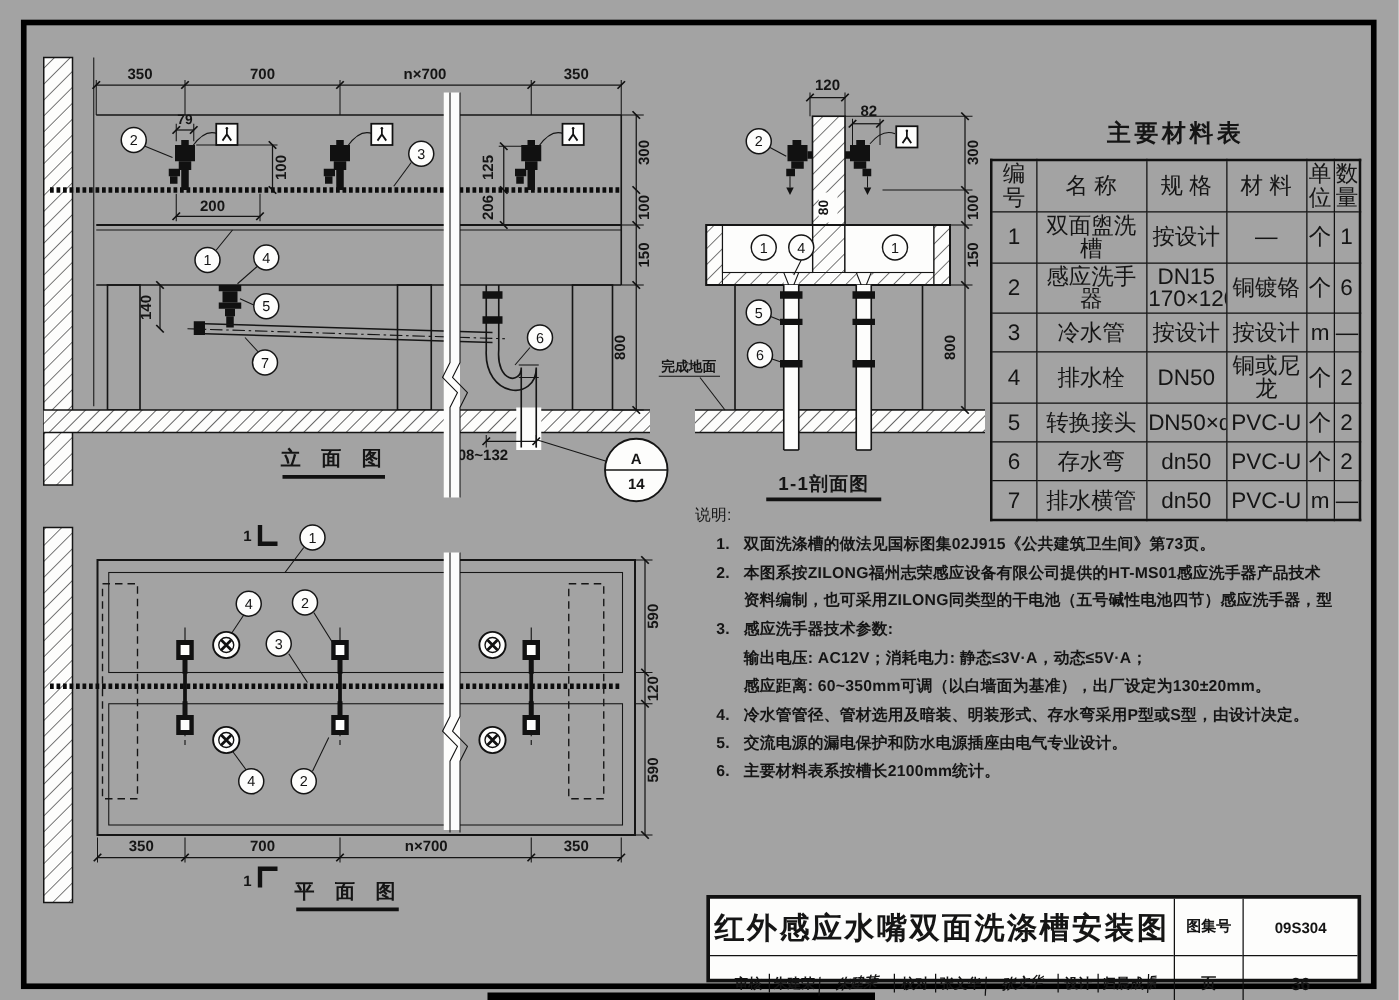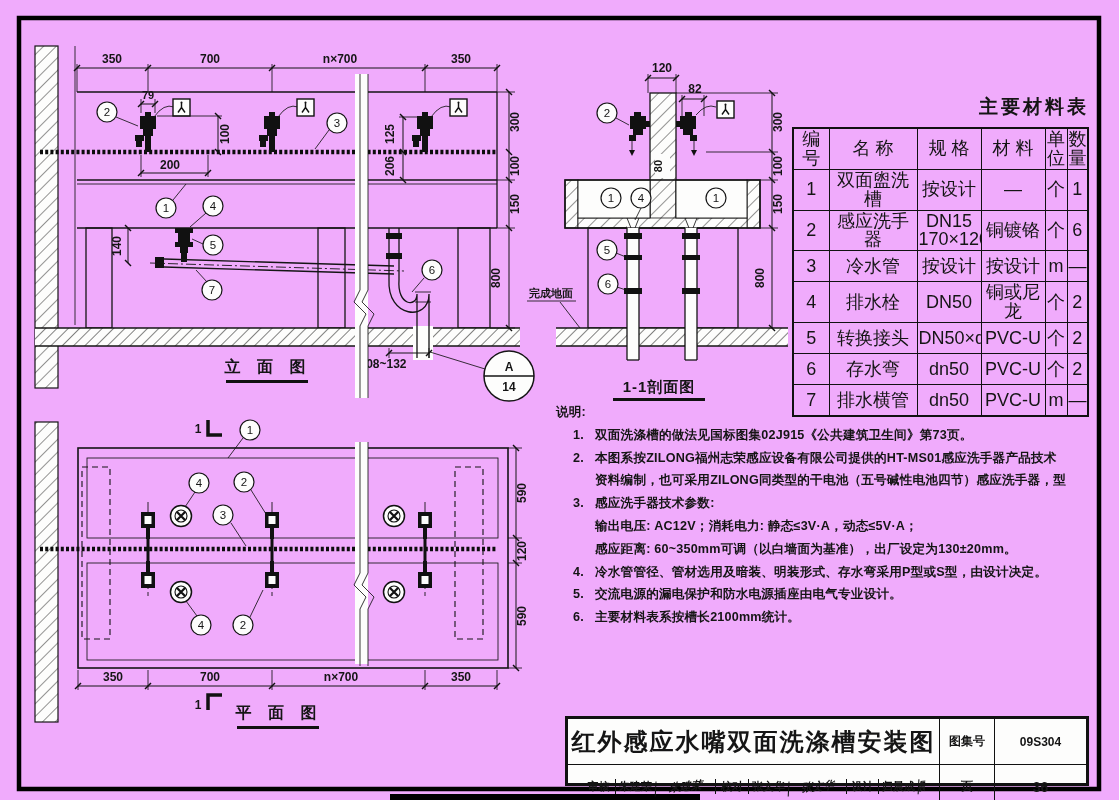--- a/index.html
+++ b/index.html
@@ -1,16 +1,16 @@
 <!DOCTYPE html>
 <html><head>
 <meta charset="utf-8">
 <style>
   html,body{margin:0;padding:0;background:#f2f2f0}
-  .wrap{position:relative;width:1119px;height:800px;margin:0 auto;background:#f0abfc;
+  .wrap{position:relative;width:1119px;height:800px;margin:0 auto;background:#a3a3a3;
         font-family:"Liberation Sans","DejaVu Sans",sans-serif;color:#151515;overflow:hidden}
   svg.draw{position:absolute;left:0;top:0}
   svg text{fill:#151515;font-family:"Liberation Sans","DejaVu Sans",sans-serif}
   .dt{font-size:12px;text-anchor:middle;font-weight:700}
   .ct{font-size:11.5px;text-anchor:middle}
   .zh{font-size:16px;font-weight:700;text-anchor:middle;letter-spacing:6px}
   .zh2{font-size:15px;font-weight:700;text-anchor:middle;letter-spacing:1px}
   .sm{font-size:11px;text-anchor:middle;font-weight:700}
   .ln{stroke:#151515;stroke-width:1.3;fill:none}
   .ln2{stroke:#151515;stroke-width:1.6;fill:none}
@@ -18,30 +18,30 @@
   .dim{stroke:#151515;stroke-width:1;fill:none}
   .fil{fill:#111;stroke:none}
   .wht{fill:#fdfdfc;stroke:none}
   .pipe{stroke:#0c0c0c;stroke-width:4.5;fill:none;stroke-dasharray:3 2.2}
   .dash{stroke:#151515;stroke-width:1.1;fill:none;stroke-dasharray:6 4}
   .cl{stroke:#151515;stroke-width:0.9;fill:none;stroke-dasharray:10 3 2 3}
   .mk{stroke:#111;stroke-width:3.5;fill:none}
 
   
   .matbox{position:absolute;left:792px;top:94px;width:297px}
-  .mat-title{text-align:right;font-size:19px;font-weight:700;letter-spacing:3px;margin:0 0 7px 0}
+  .mat-title{text-align:center;font-size:19px;font-weight:700;letter-spacing:3px;margin:0 0 7px 0}
   table.mat{border-collapse:collapse;width:297px;table-layout:fixed;border:2.5px solid #111}
   .mat th,.mat td{border:1.4px solid #111;text-align:center;vertical-align:middle;padding:1px;
     font-weight:400;font-size:18px;height:28px;line-height:1.05;overflow:hidden}
   .pre{white-space:pre-line;font-size:10.5px}
 
   
   .notes{position:absolute;left:556px;top:401px;width:542px;font-size:12.6px;
          line-height:22.8px;font-weight:700;letter-spacing:0.2px}
-  .nhead{font-weight:700}
+  .nhead{font-weight:400}
   .nline{display:flex}
   .nnum{width:22px;padding-left:17px;flex:none}
   .ntxt{flex:1}
 
   
   .tb{position:absolute;left:565px;top:716px;width:524px;height:70px;border:3px solid #111;
       box-sizing:border-box;display:grid;grid-template-columns:1fr 55px 92px;grid-template-rows:45px 1fr;
       background:#fdfdfc}
   .tb>div{display:flex;align-items:center;justify-content:center;box-sizing:border-box}
   .bl{border-left:1.5px solid #111}.bt{border-top:1.5px solid #111}

